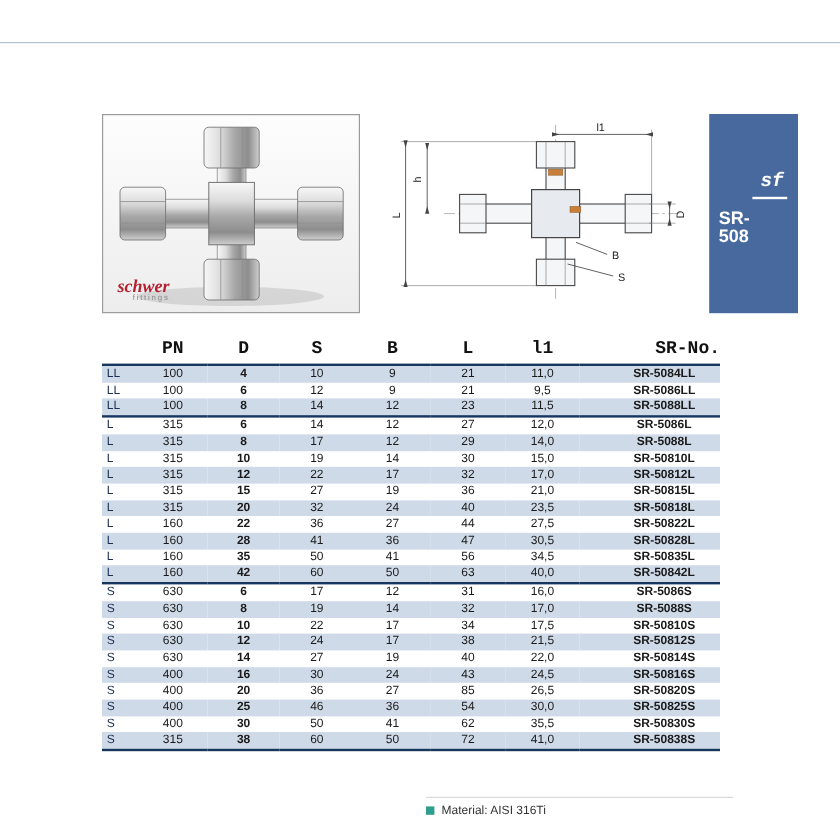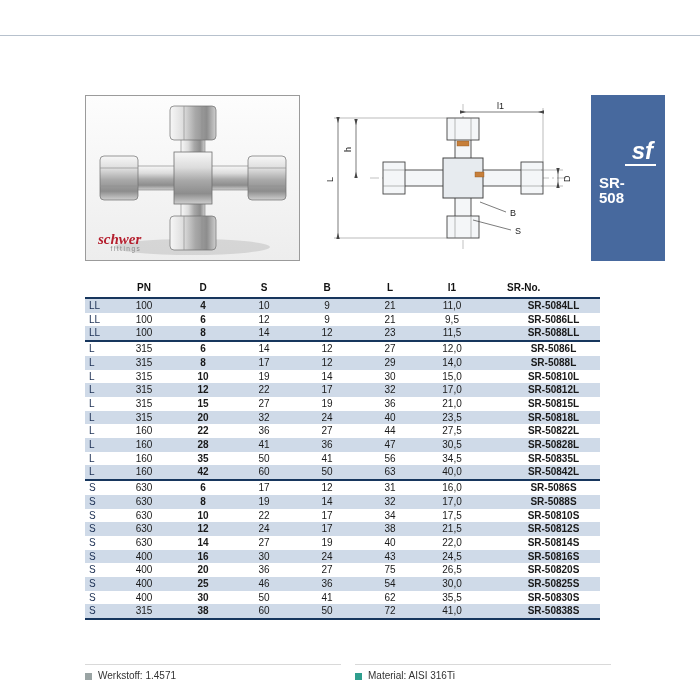--- a/index.html
+++ b/index.html
@@ -27,32 +27,32 @@
   .dim { stroke:#444; stroke-width:0.7; fill:none; }
   .ext { stroke:#777; stroke-width:0.5; fill:none; }
   .dwg-label { font-family:"Liberation Sans", sans-serif; font-size:9px; fill:#222; }
 
   .blue-tab {
     position:absolute; left:591px; top:95px; width:74px; height:166px;
     background:#47699e; color:#ffffff;
   }
   .sf-logo {
     position:absolute; top:44px; right:9px;
-    font-family:Liberation Sans, sans-serif; font-style:italic; font-weight:bold;
-    font-size:24px; line-height:24px; border-bottom:2px solid #ffffff; padding:0 3px 1px 7px;
+    font-family:Liberation Mono, monospace; font-style:italic; font-weight:bold;
+    font-size:16px; line-height:24px; border-bottom:2px solid #ffffff; padding:0 3px 1px 7px;
   }
   .tab-code { position:absolute; top:80px; left:8px; font-weight:bold; font-size:15px; line-height:15px; }
 
   
   .dim-table { position:absolute; left:85px; top:280px; width:515px; border-collapse:collapse; table-layout:fixed; }
   .dim-table th {
-    font-size:10px; font-weight:bold; text-align:center; padding:2px 0 4px 0;
-    border-bottom:2px solid #17365d; color:#111;
-  }
-  .dim-table th.series, .dim-table th.sr { text-align:left; }
+    font-size:15px; font-weight:bold; text-align:center; padding:2px 0 4px 0;
+    border-bottom:2px solid #17365d; color:#111;font-family:Liberation Mono, monospace;
+  }
+  .dim-table th.series, .dim-table th.sr { text-align:right; }
   .dim-table th.sr { padding-left:24px; }
   .dim-table td { font-size:10px; height:13.7px; padding:0; line-height:13.7px; }
   .dim-table td.num { text-align:center; }
   .dim-table td.series { text-align:left; padding-left:4px; color:#1a2e52; }
   .dim-table td.d { font-weight:bold; }
   .dim-table td.sr { text-align:center; font-weight:bold; padding-left:24px; }
   .dim-table tr.shaded { background:#cfdae8; }
   .dim-table tr.group-end td { border-bottom:2px solid #17365d; }
 
   
@@ -383,21 +383,21 @@
       <td class="num">43</td>
       <td class="num">24,5</td>
       <td class="sr">SR-50816S</td>
     </tr>
         <tr>
       <td class="series">S</td>
       <td class="num">400</td>
       <td class="num d">20</td>
       <td class="num">36</td>
       <td class="num">27</td>
-      <td class="num">75</td>
+      <td class="num">85</td>
       <td class="num">26,5</td>
       <td class="sr">SR-50820S</td>
     </tr>
         <tr class="shaded">
       <td class="series">S</td>
       <td class="num">400</td>
       <td class="num d">25</td>
       <td class="num">46</td>
       <td class="num">36</td>
       <td class="num">54</td>
@@ -420,20 +420,17 @@
       <td class="num d">38</td>
       <td class="num">60</td>
       <td class="num">50</td>
       <td class="num">72</td>
       <td class="num">41,0</td>
       <td class="sr">SR-50838S</td>
     </tr>
       </tbody>
   </table>
 
-  <div class="footer-item footer-left">
-    <span class="bullet bullet-gray"></span><span>Werkstoff: 1.4571</span>
-  </div>
   <div class="footer-item footer-right">
     <span class="bullet bullet-teal"></span><span>Material: AISI 316Ti</span>
   </div>
 
 </div>
 
 </body></html>

